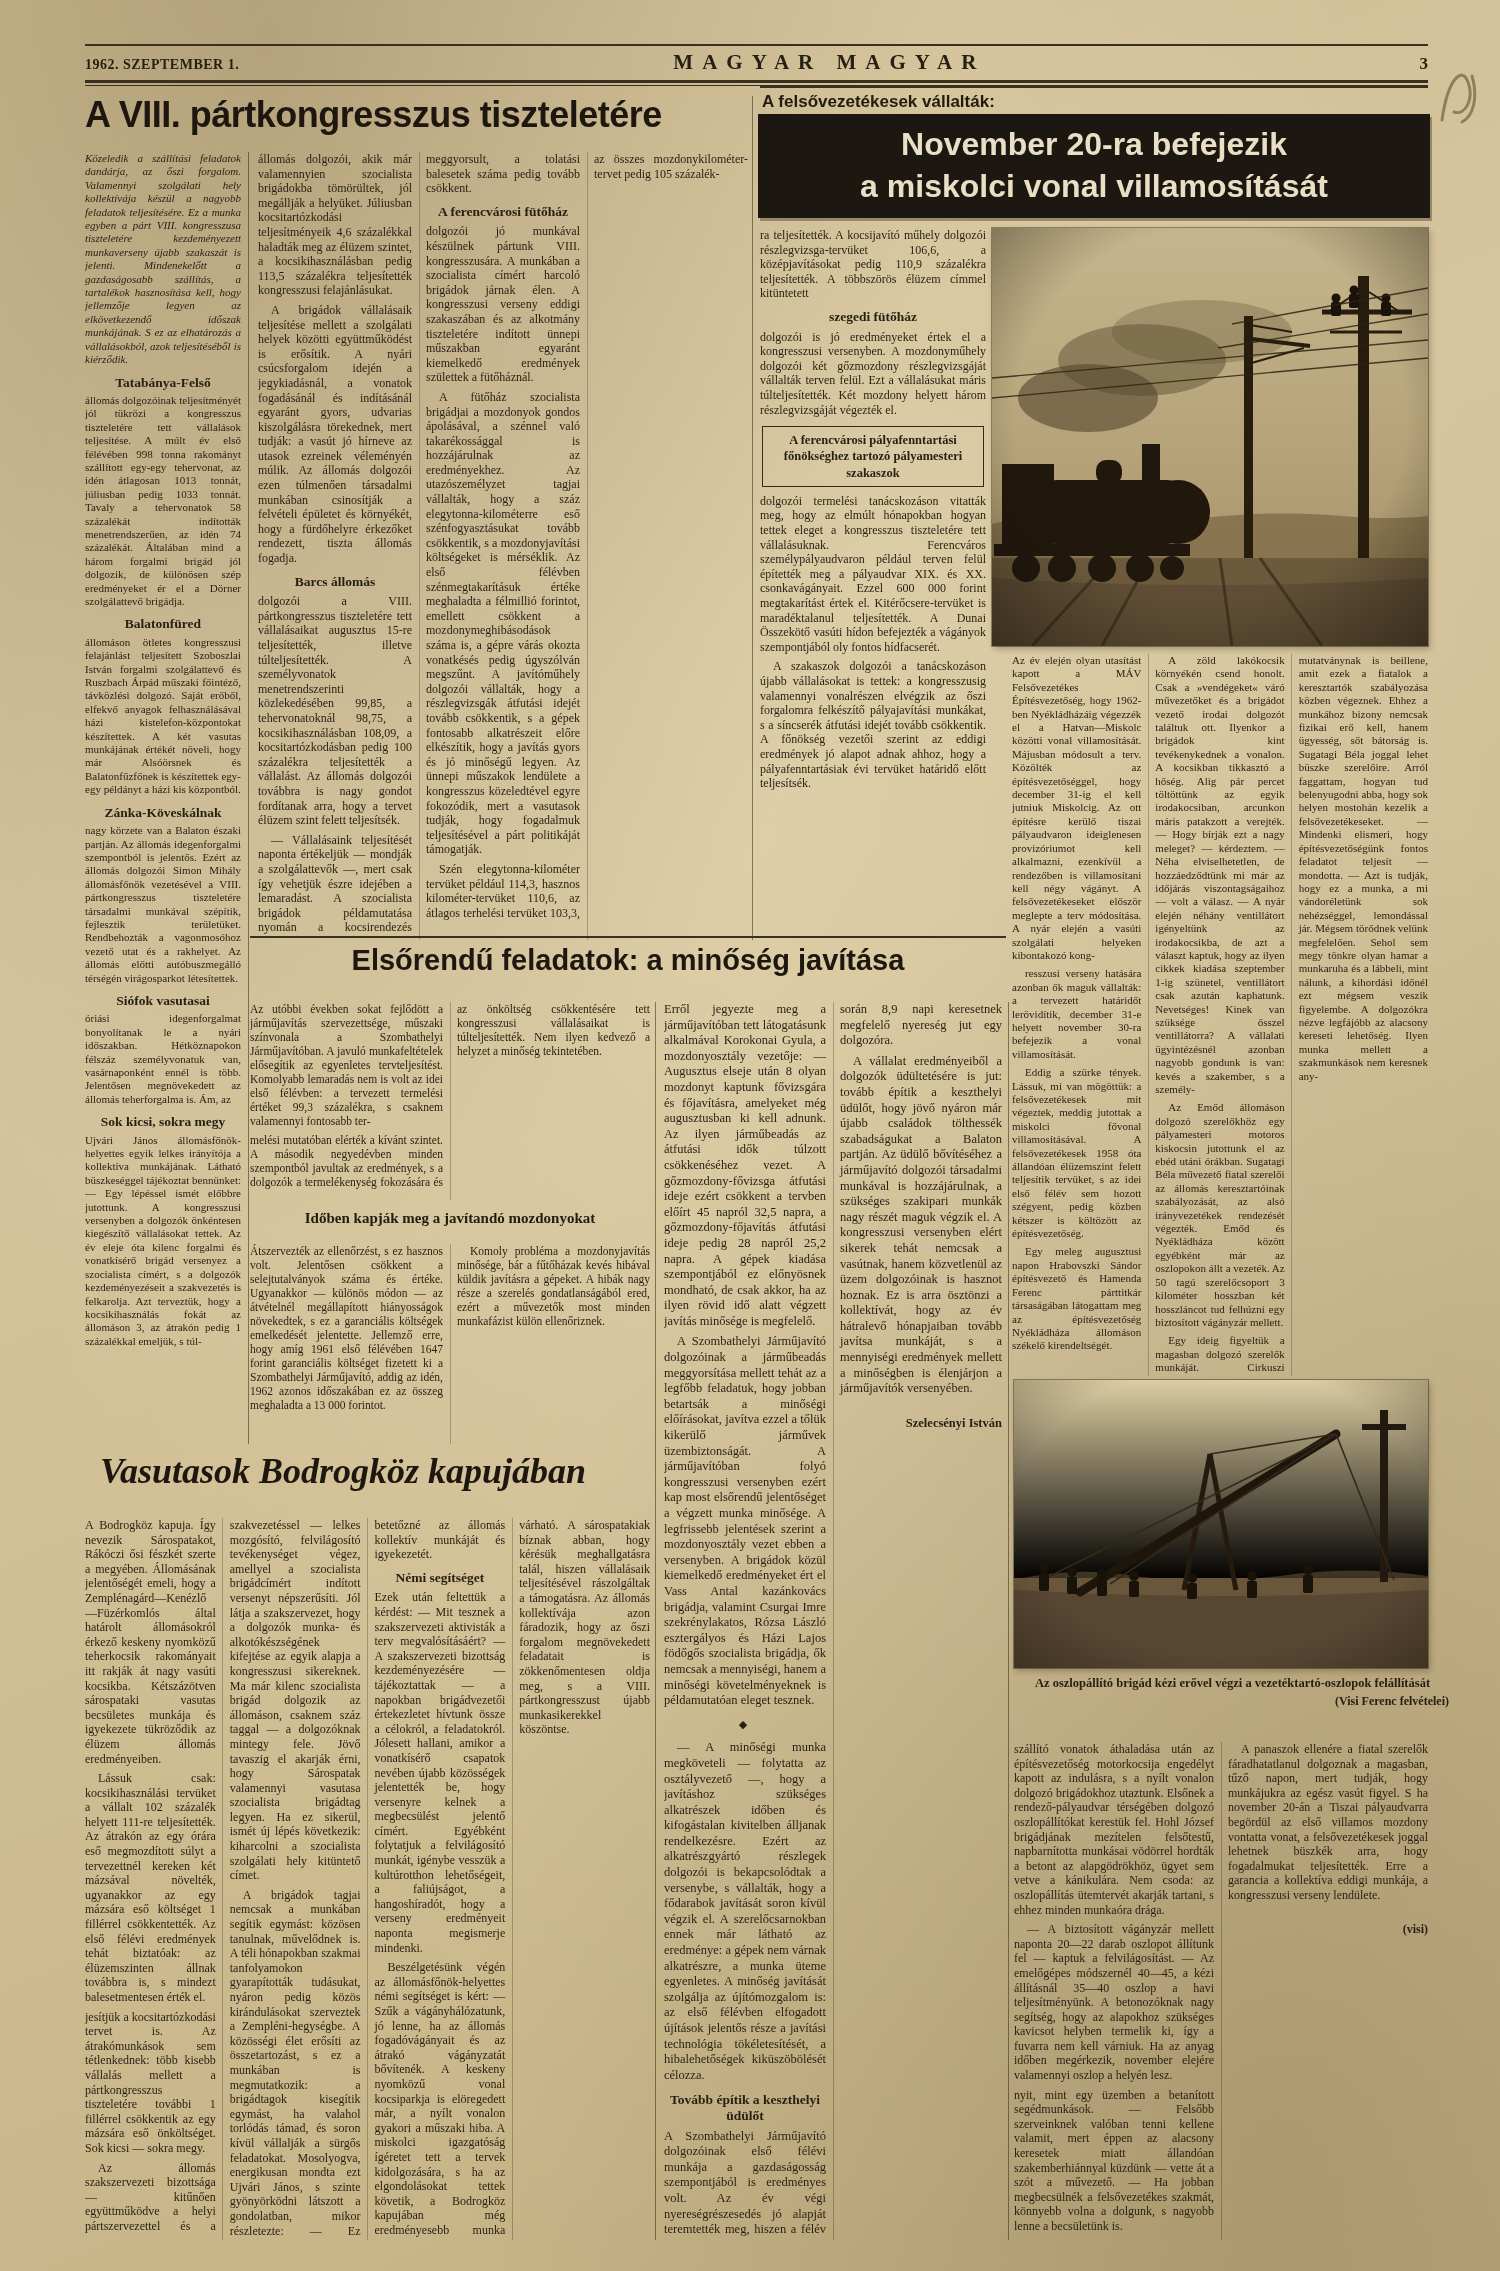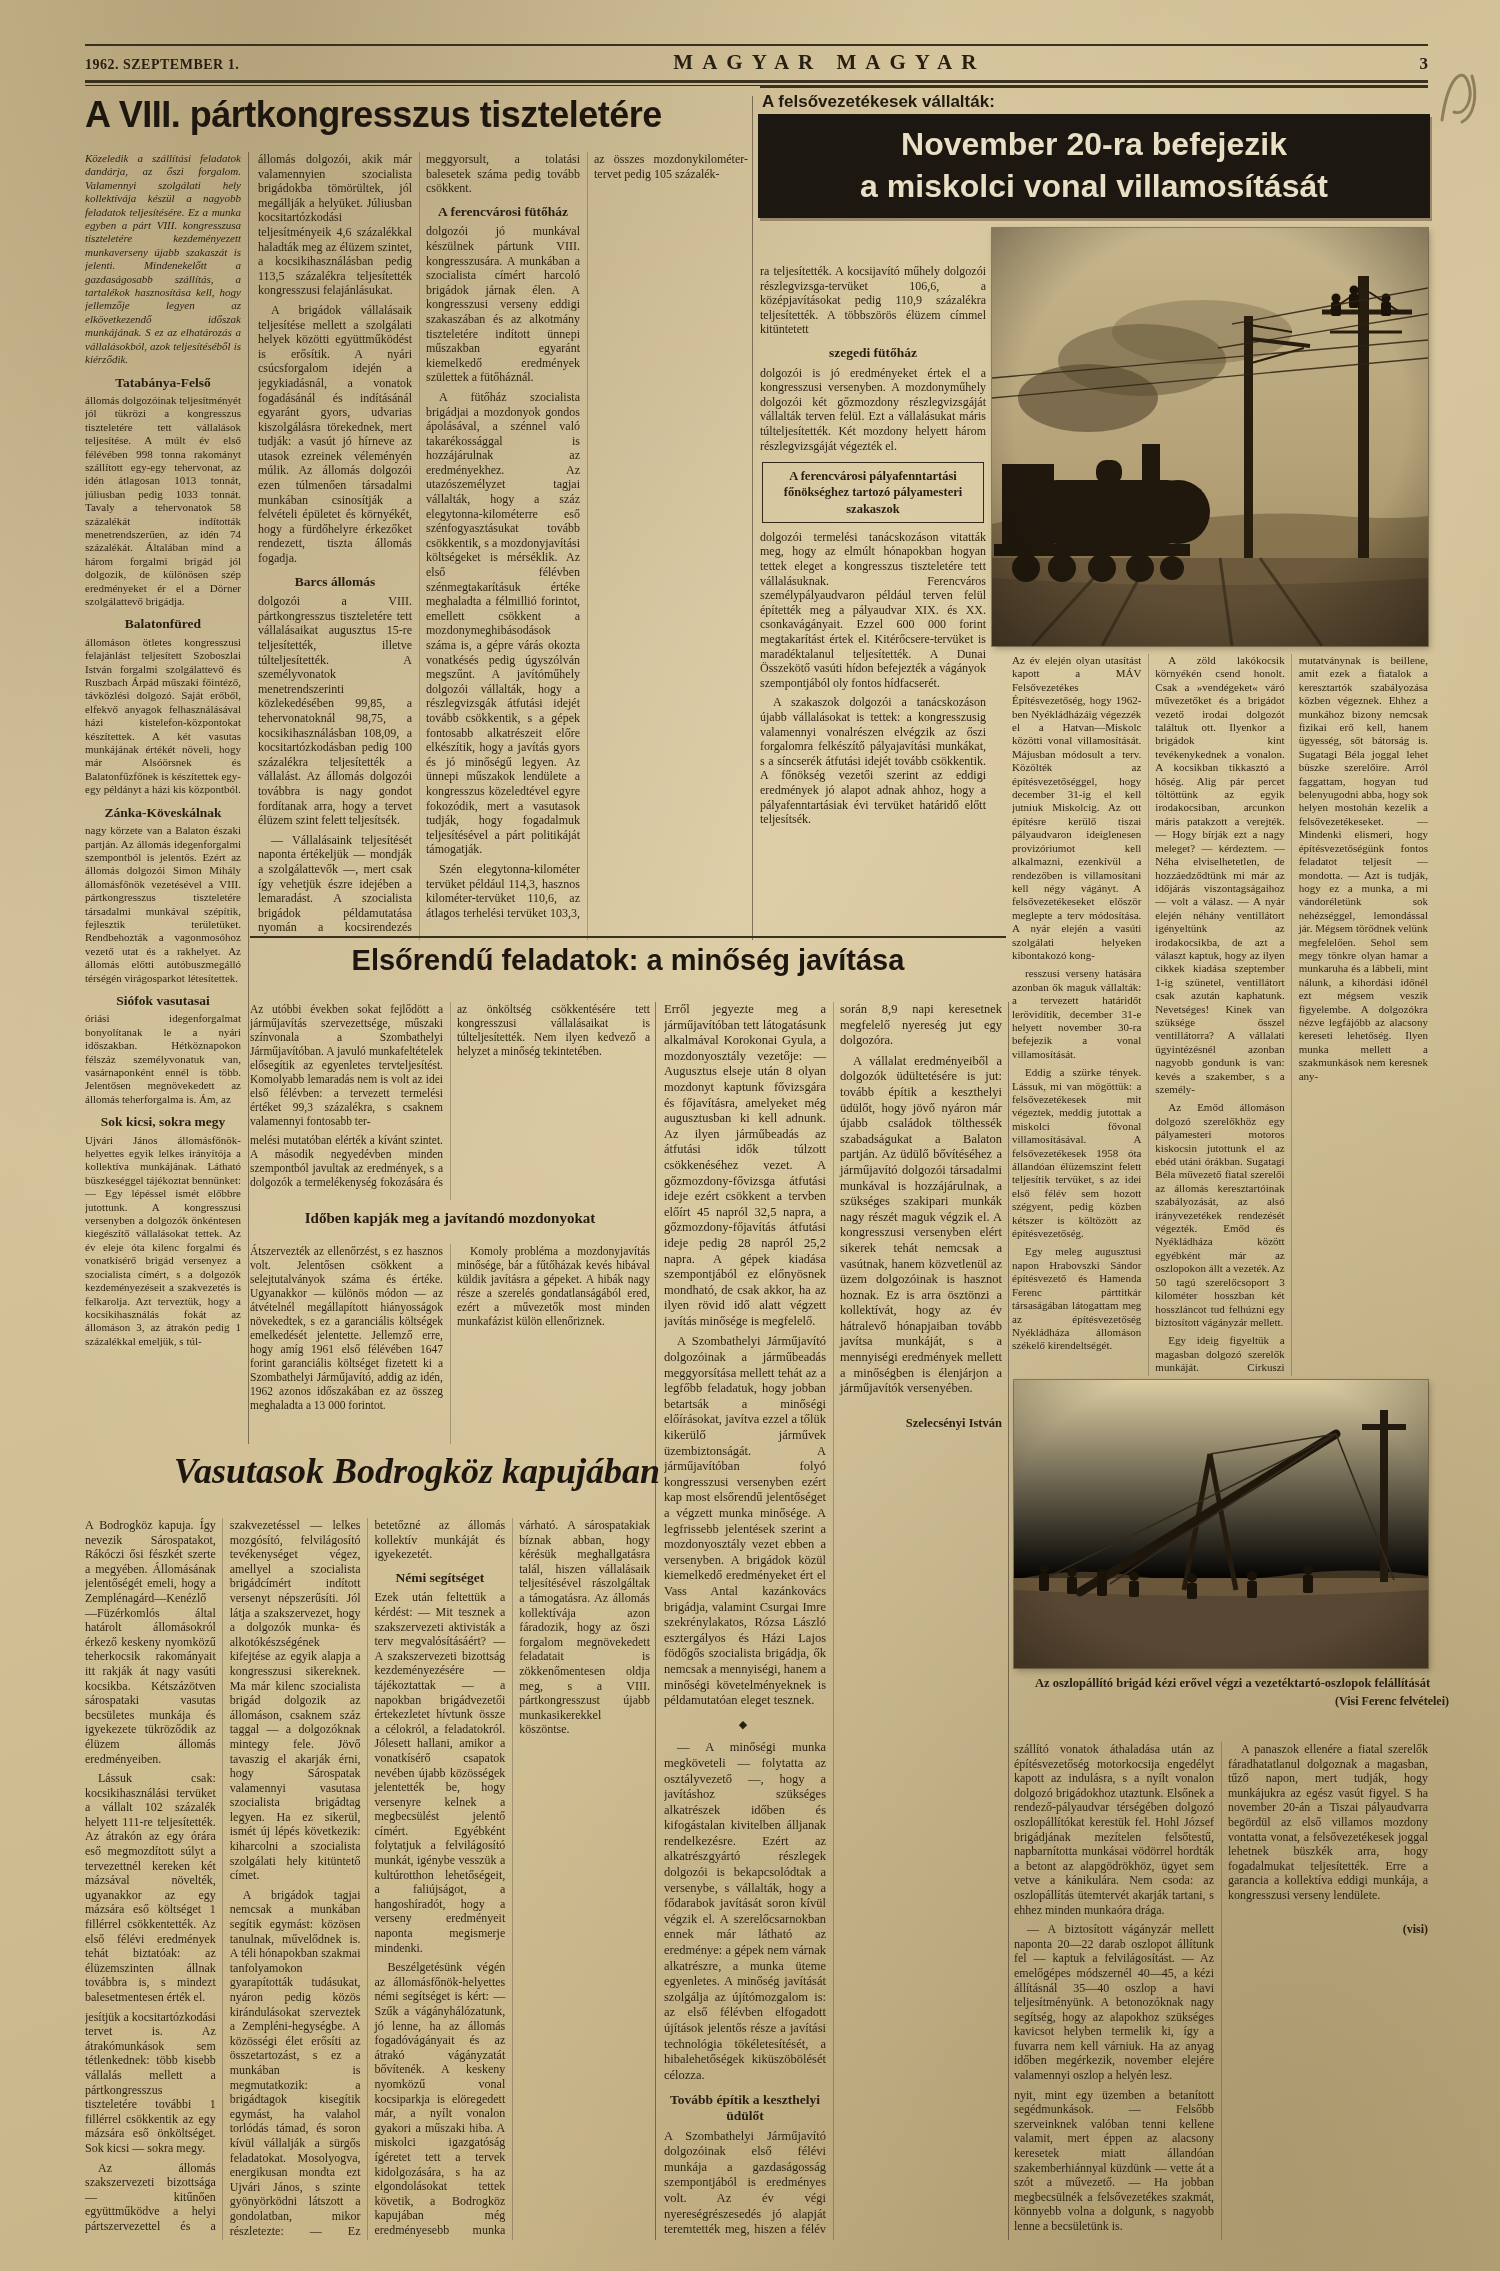--- a/index.html
+++ b/index.html
@@ -33,21 +33,21 @@
   .sheadbox{border:1.5px solid #33291a;padding:5px 7px;margin:9px 2px 7px;font-weight:700;text-align:center;font-size:12.5px;line-height:1.3;break-inside:avoid;}
   .leadhead{position:absolute;left:85px;top:94px;width:662px;font-family:"Liberation Sans",sans-serif;
     font-weight:700;font-size:36px;letter-spacing:-0.5px;color:#1d1710;white-space:nowrap;}
   .kicker{position:absolute;left:762px;top:92px;width:666px;font-family:"Liberation Sans",sans-serif;font-weight:700;font-size:17px;color:#221b10;}
   .blackbox{position:absolute;left:758px;top:114px;width:672px;height:104px;background:#1c1710;color:#e9dfc4;
     display:flex;flex-direction:column;justify-content:center;text-align:center;
     font-family:"Liberation Sans",sans-serif;font-weight:700;font-size:32px;line-height:1.3;box-shadow:2px 3px 0 rgba(40,30,14,.35);}
   .banner{position:absolute;left:250px;top:944px;width:756px;text-align:center;font-family:"Liberation Sans",sans-serif;
     font-weight:700;font-size:29px;color:#1d1710;}
   .widesub{position:absolute;left:250px;top:1210px;width:400px;text-align:center;font-weight:700;font-size:15px;color:#221b10;}
-  .bodroghead{position:absolute;left:100px;top:1450px;width:560px;font-style:italic;font-weight:700;font-size:36px;color:#1d1710;white-space:nowrap;text-align:right;}
+  .bodroghead{position:absolute;left:100px;top:1450px;width:560px;font-style:italic;font-weight:700;font-size:36px;color:#1d1710;white-space:nowrap;}
   .photo{position:absolute;box-shadow:0 0 0 1px rgba(50,40,22,.45), 2px 3px 6px rgba(40,30,14,.3);}
   .photo svg{display:block;width:100%;height:100%;}
   .cap{position:absolute;font-weight:700;font-size:12.5px;line-height:15.5px;text-align:justify;}
   .capcredit{text-align:right;font-size:12px;margin-top:2px;}
   .sig{text-align:right;font-weight:700;text-indent:0;margin-top:19px;}
   .orn{text-align:center;margin:8px 0;font-size:11px;letter-spacing:4px;text-indent:0;}
   .pencil{position:absolute;left:1432px;top:58px;opacity:.55;}
 </style>
 </head>
 <body>
@@ -94,21 +94,21 @@
       <div class="p">— Vállalásaink teljesítését naponta értékeljük — mondják a szolgálattevők —, mert csak így vehetjük észre idejében a lemaradást. A szocialista brigádok példamutatása nyomán a kocsirendezés meggyorsult, a tolatási balesetek száma pedig tovább csökkent.</div>
       <div class="shead">A ferencvárosi fütőház</div>
       <div class="p noind">dolgozói jó munkával készülnek pártunk VIII. kongresszusára. A munkában a szocialista címért harcoló brigádok járnak élen. A kongresszusi verseny eddigi szakaszában és az alkotmány tiszteletére indított ünnepi műszakban egyaránt kiemelkedő eredmények születtek a fütőháznál.</div>
       <div class="p">A fütőház szocialista brigádjai a mozdonyok gondos ápolásával, a szénnel való takarékossággal is hozzájárulnak az eredményekhez. Az utazószemélyzet tagjai vállalták, hogy a száz elegytonna-kilométerre eső szénfogyasztásukat tovább csökkentik, s a mozdonyjavítási költségeket is mérséklik. Az első félévben szénmegtakarításuk értéke meghaladta a félmillió forintot, emellett csökkent a mozdonymeghibásodások száma is, a gépre várás okozta vonatkésés pedig úgyszólván megszűnt. A javítóműhely dolgozói vállalták, hogy a részlegvizsgák átfutási idejét tovább csökkentik, s a gépek fontosabb alkatrészeit előre elkészítik, hogy a javítás gyors és jó minőségű legyen. Az ünnepi műszakok lendülete a kongresszus közeledtével egyre fokozódik, mert a vasutasok tudják, hogy fogadalmuk teljesítésével a párt politikáját támogatják.</div>
       <div class="p">Szén elegytonna-kilométer tervüket például 114,3, hasznos kilométer-tervüket 110,6, az átlagos terhelési tervüket 103,3, az összes mozdonykilométer-tervet pedig 105 százalék-</div>
     </div>
   </div>
 
   <div class="vrule" style="left:752px;top:96px;height:844px;"></div>
 
-  <div class="block s12" style="left:760px;top:228px;width:226px;height:712px;margin-top:36px;">
+  <div class="block s12" style="left:760px;top:228px;width:226px;height:712px;">
     <div class="p noind">ra teljesítették. A kocsijavító műhely dolgozói részlegvizsga-tervüket 106,6, a középjavításokat pedig 110,9 százalékra teljesítették. A többszörös élüzem címmel kitüntetett</div>
     <div class="shead">szegedi fütőház</div>
     <div class="p noind">dolgozói is jó eredményeket értek el a kongresszusi versenyben. A mozdonyműhely dolgozói két gőzmozdony részlegvizsgáját vállalták terven felül. Ezt a vállalásukat máris túlteljesítették. Két mozdony helyett három részlegvizsgáját végezték el.</div>
     <div class="sheadbox">A ferencvárosi pályafenntartási főnökséghez tartozó pályamesteri szakaszok</div>
     <div class="p noind">dolgozói termelési tanácskozáson vitatták meg, hogy az elmúlt hónapokban hogyan tettek eleget a kongresszus tiszteletére tett vállalásuknak. Ferencváros személypályaudvaron például terven felül építették meg a pályaudvar XIX. és XX. csonkavágányait. Ezzel 600 000 forint megtakarítást értek el. Kitérőcsere-tervüket is maradéktalanul teljesítették. A Dunai Összekötő vasúti hídon befejezték a vágányok szempontjából oly fontos hídfacserét.</div>
     <div class="p">A szakaszok dolgozói a tanácskozáson újabb vállalásokat is tettek: a kongresszusig valamennyi vonalrészen elvégzik az őszi forgalomra felkészítő pályajavítási munkákat, s a síncserék átfutási idejét tovább csökkentik. A főnökség vezetői szerint az eddigi eredmények jó alapot adnak ahhoz, hogy a pályafenntartásiak évi tervüket határidő előtt teljesítsék.</div>
   </div>
 
   <div class="hrule" style="left:760px;top:86px;width:668px;height:1.5px;"></div>
   <div class="kicker">A felsővezetékesek vállalták:</div>

